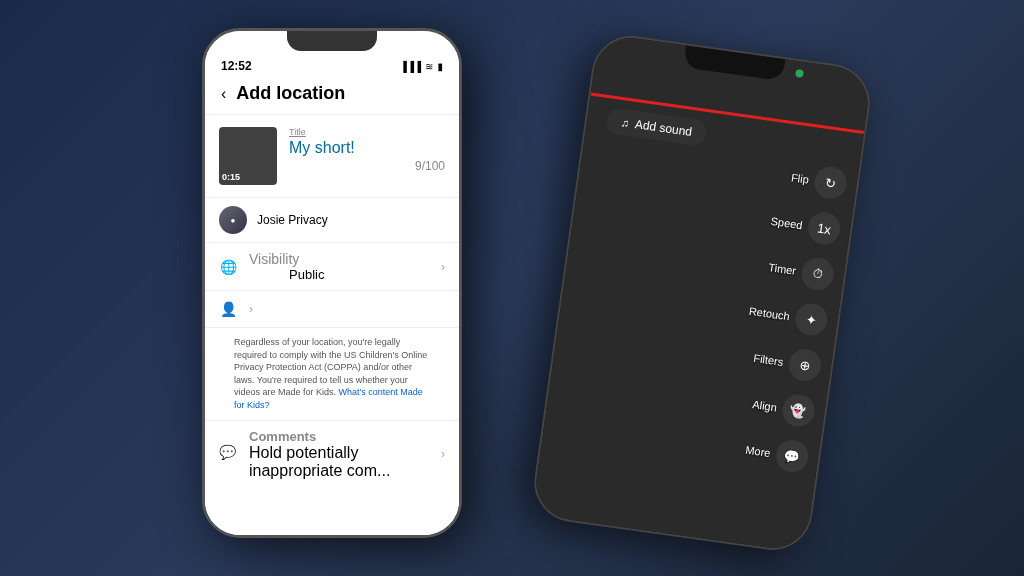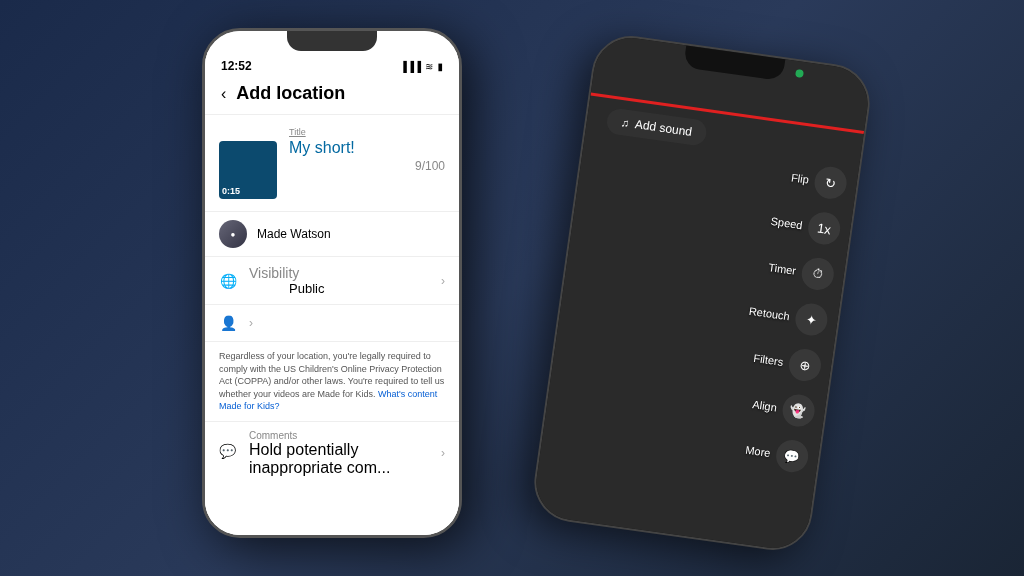--- a/index.html
+++ b/index.html
@@ -231,25 +231,24 @@
       display: flex;
       align-items: flex-start;
       padding: 12px 14px;
       gap: 12px;
       border-bottom: 1px solid #eee;
     }
 
     .video-thumb {
       width: 58px;
       height: 58px;
-      background: #0c4a6e;
+      background: #404040;
       border-radius: 4px;
       position: relative;
       flex-shrink: 0;
-      margin-top: 14px;
     }
 
     .video-duration {
       position: absolute;
       bottom: 3px;
       left: 3px;
       color: #fff;
       font-size: 9px;
       font-weight: 600;
     }
@@ -341,21 +340,21 @@
       margin-left: 40px;
     }
 
     .chevron {
       color: #aaa;
       font-size: 12px;
     }
 
     
     .coppa-text {
-      padding: 8px 14px;
+      padding: 8px 29px;
       font-size: 9px;
       color: #555;
       line-height: 1.4;
       border-bottom: 1px solid #eee;
     }
 
     .coppa-text a {
       color: #065fd4;
       text-decoration: none;
     }
@@ -374,22 +373,23 @@
       color: #555;
       font-size: 14px;
       flex-shrink: 0;
     }
 
     .comments-content {
       flex: 1;
     }
 
     .comments-sublabel {
-      font-size: 10px;
+      font-size: 13px;
       color: #888;
+      font-weight: bold;
     }
 
     .comments-value {
       font-size: 16px;
       color: #000;
     }
   </style>
 </head>
 <body>
 
@@ -466,21 +466,21 @@
             <div class="title-label">Title</div>
             <div class="title-value">My short!</div>
             <div class="char-count">9/100</div>
           </div>
         </div>
 
         <div class="user-row">
           <div class="user-avatar">
             <span style="font-size:8px;">●</span>
           </div>
-          <span class="user-name">Made Watson</span>
+          <span class="user-name">Josie Privacy</span>
         </div>
 
         <div class="setting-row">
           <div class="setting-icon">🌐</div>
           <div class="setting-content">
             <div class="setting-sublabel">Visibility</div>
             <div class="setting-value">Public</div>
           </div>
           <span class="chevron">›</span>
         </div>

